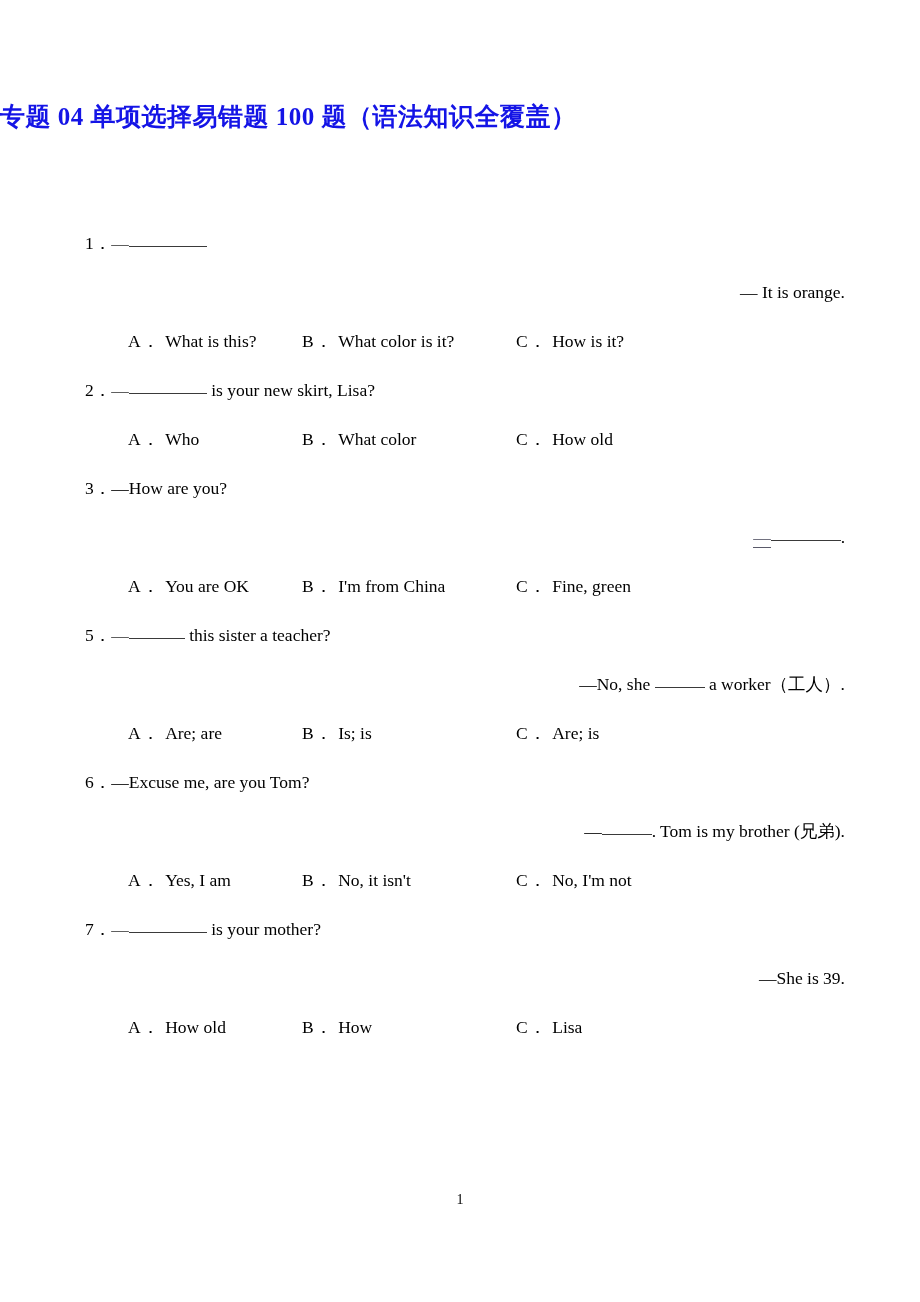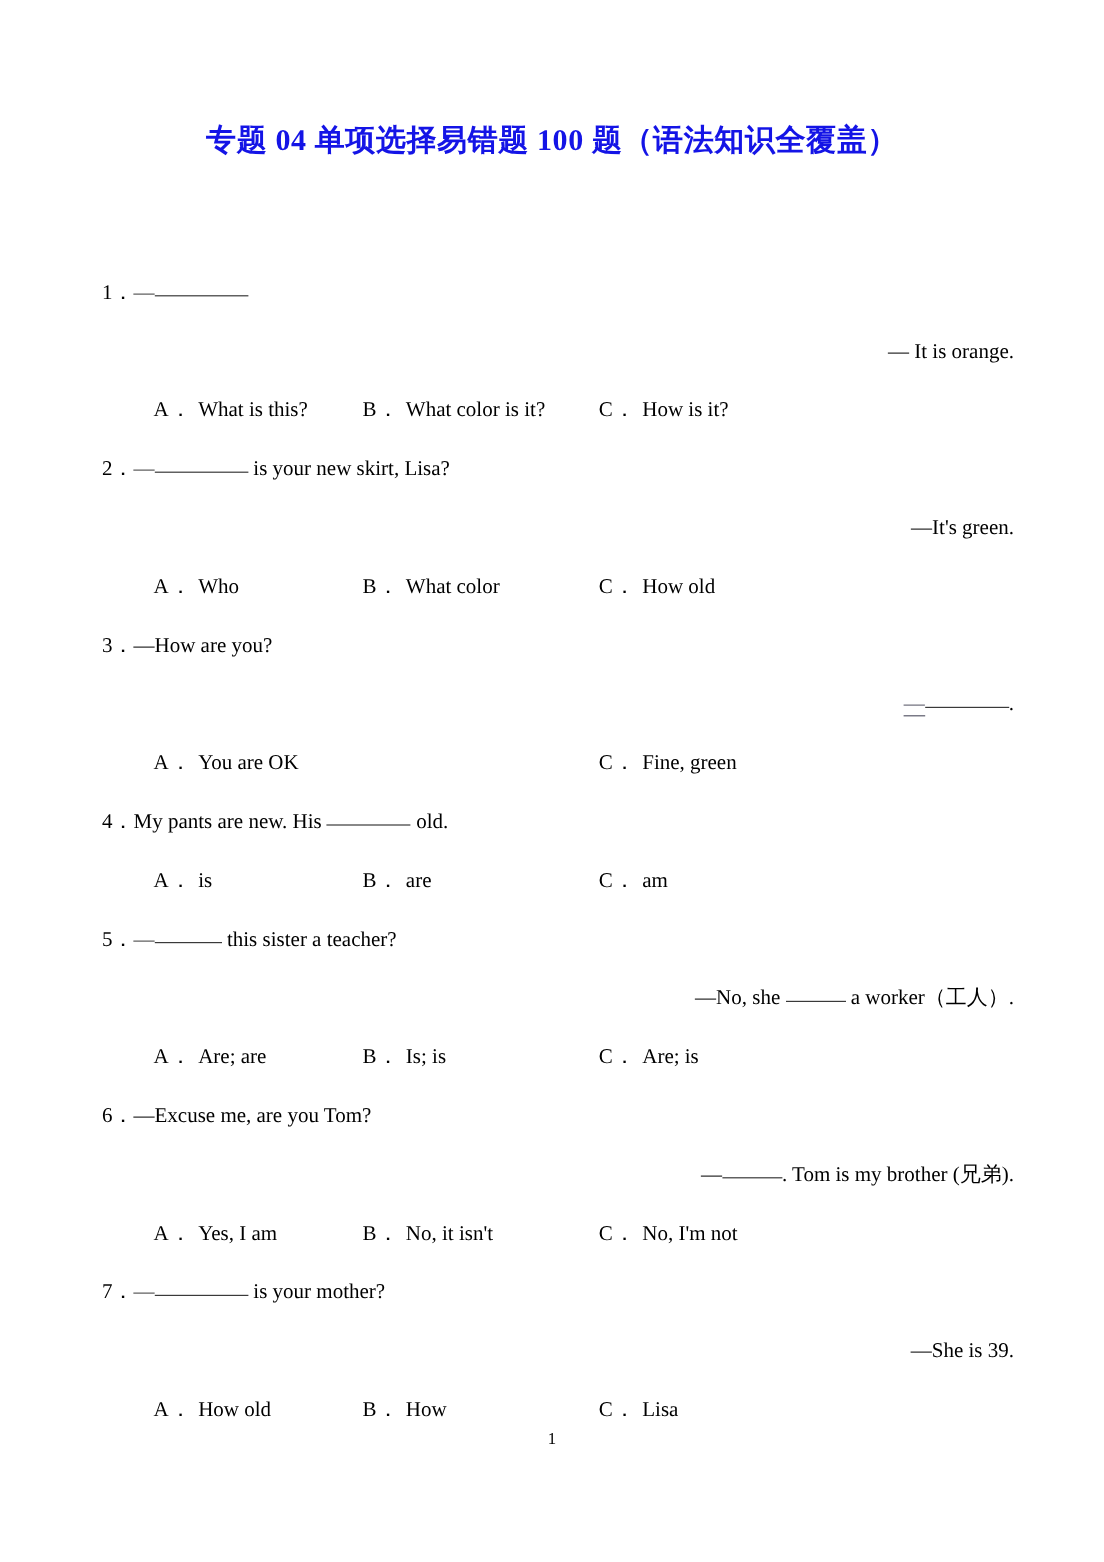--- a/index.html
+++ b/index.html
@@ -19,21 +19,20 @@
     overflow: hidden;
     box-sizing: border-box;
   }
 
   
   .doc-title {
     position: absolute;
     left: 0;
     right: 0;
     top: 100px;
-    text-align: center;
     color: #1414e6;
     font-size: 25px;
     font-weight: bold;
     letter-spacing: 0.5px;
     white-space: nowrap;
     font-family: Liberation Serif, serif;
   }
 
   
   .content {
@@ -73,21 +72,21 @@
     font-size: 17.5px;
     white-space: nowrap;
     position: relative;
   }
   .opt {
     position: absolute;
     top: 0;
   }
   .opt-a { left: 27px; margin-left: 16px; }
   .opt-b { left: 217px; }
-  .opt-c { left: 414px; }
+  .opt-c { left: 431px; }
   .opt-key {
     letter-spacing: 1px;
   }
   .opt-txt {
     margin-left: 5px;
   }
 
   
   .blank {
     display: inline-block;
@@ -136,51 +135,41 @@
         <span class="opt opt-a"><span class="opt-key">A．</span><span class="opt-txt">What is this?</span></span>
         <span class="opt opt-b"><span class="opt-key">B．</span><span class="opt-txt">What color is it?</span></span>
         <span class="opt opt-c"><span class="opt-key">C．</span><span class="opt-txt">How is it?</span></span>
       </div>
     </div>
 
     <div class="q-block">
       <div class="line stem">
         <span class="q-num">2．</span><span class="dash">—</span><span class="blank w8"></span><span> is your new skirt, Lisa?</span>
       </div>
-      <div class="line answer">—It's green.</div>
       <div class="opts">
         <span class="opt opt-a"><span class="opt-key">A．</span><span class="opt-txt">Who</span></span>
         <span class="opt opt-b"><span class="opt-key">B．</span><span class="opt-txt">What color</span></span>
         <span class="opt opt-c"><span class="opt-key">C．</span><span class="opt-txt">How old</span></span>
       </div>
     </div>
 
     <div class="q-block">
       <div class="line stem">
         <span class="q-num">3．</span><span>—How are you?</span>
       </div>
       <div class="line answer">
         <span class="dash-ul">—</span><span class="blank w7"></span><span>.</span>
       </div>
       <div class="opts">
         <span class="opt opt-a"><span class="opt-key">A．</span><span class="opt-txt">You are OK</span></span>
+        <span class="opt opt-b"><span class="opt-key">B．</span><span class="opt-txt">I'm from China</span></span>
         <span class="opt opt-c"><span class="opt-key">C．</span><span class="opt-txt">Fine, green</span></span>
       </div>
     </div>
 
-    <div class="q-block">
-      <div class="line stem">
-        <span class="q-num">4．</span><span>My pants are new. His </span><span class="blank w7"></span><span> old.</span>
-      </div>
-      <div class="opts">
-        <span class="opt opt-a"><span class="opt-key">A．</span><span class="opt-txt">is</span></span>
-        <span class="opt opt-b"><span class="opt-key">B．</span><span class="opt-txt">are</span></span>
-        <span class="opt opt-c"><span class="opt-key">C．</span><span class="opt-txt">am</span></span>
-      </div>
-    </div>
 
     <div class="q-block">
       <div class="line stem">
         <span class="q-num">5．</span><span class="dash">—</span><span class="blank w6"></span><span> this sister a teacher?</span>
       </div>
       <div class="line answer">
         <span>—No, she </span><span class="blank w5"></span><span> a worker（工人）.</span>
       </div>
       <div class="opts">
         <span class="opt opt-a"><span class="opt-key">A．</span><span class="opt-txt">Are; are</span></span>

